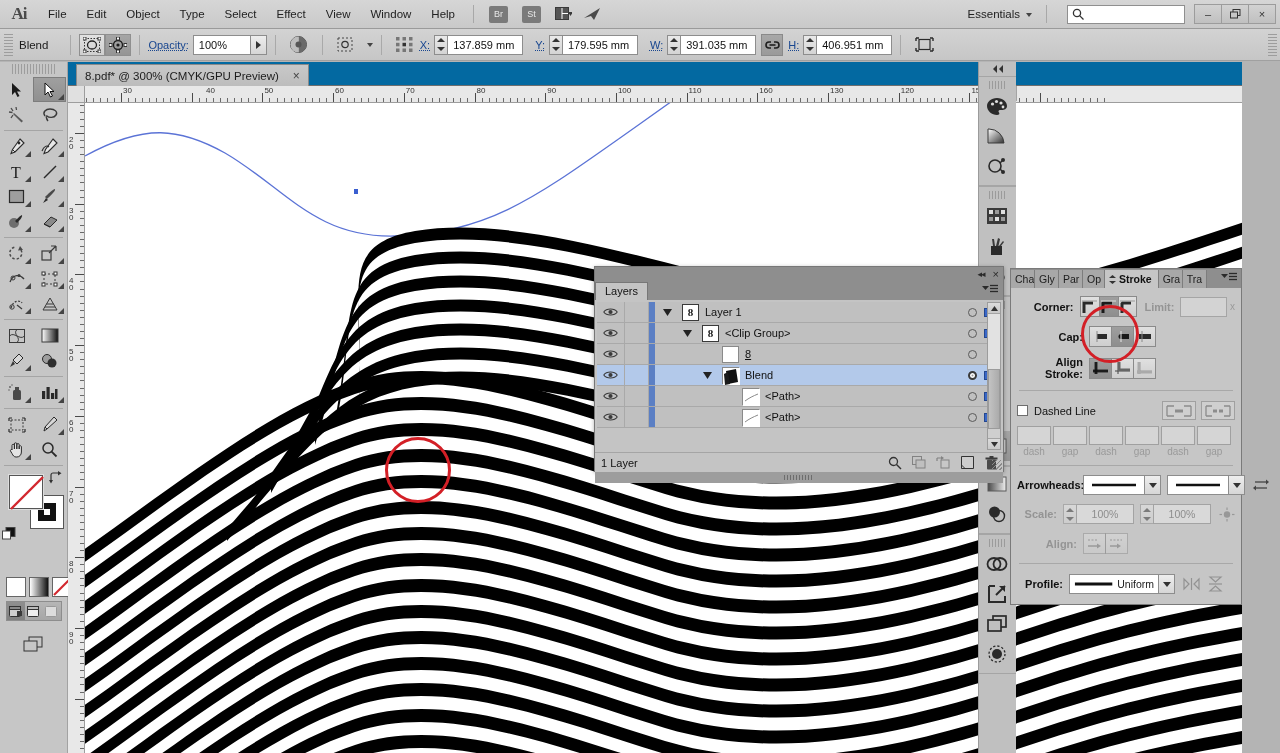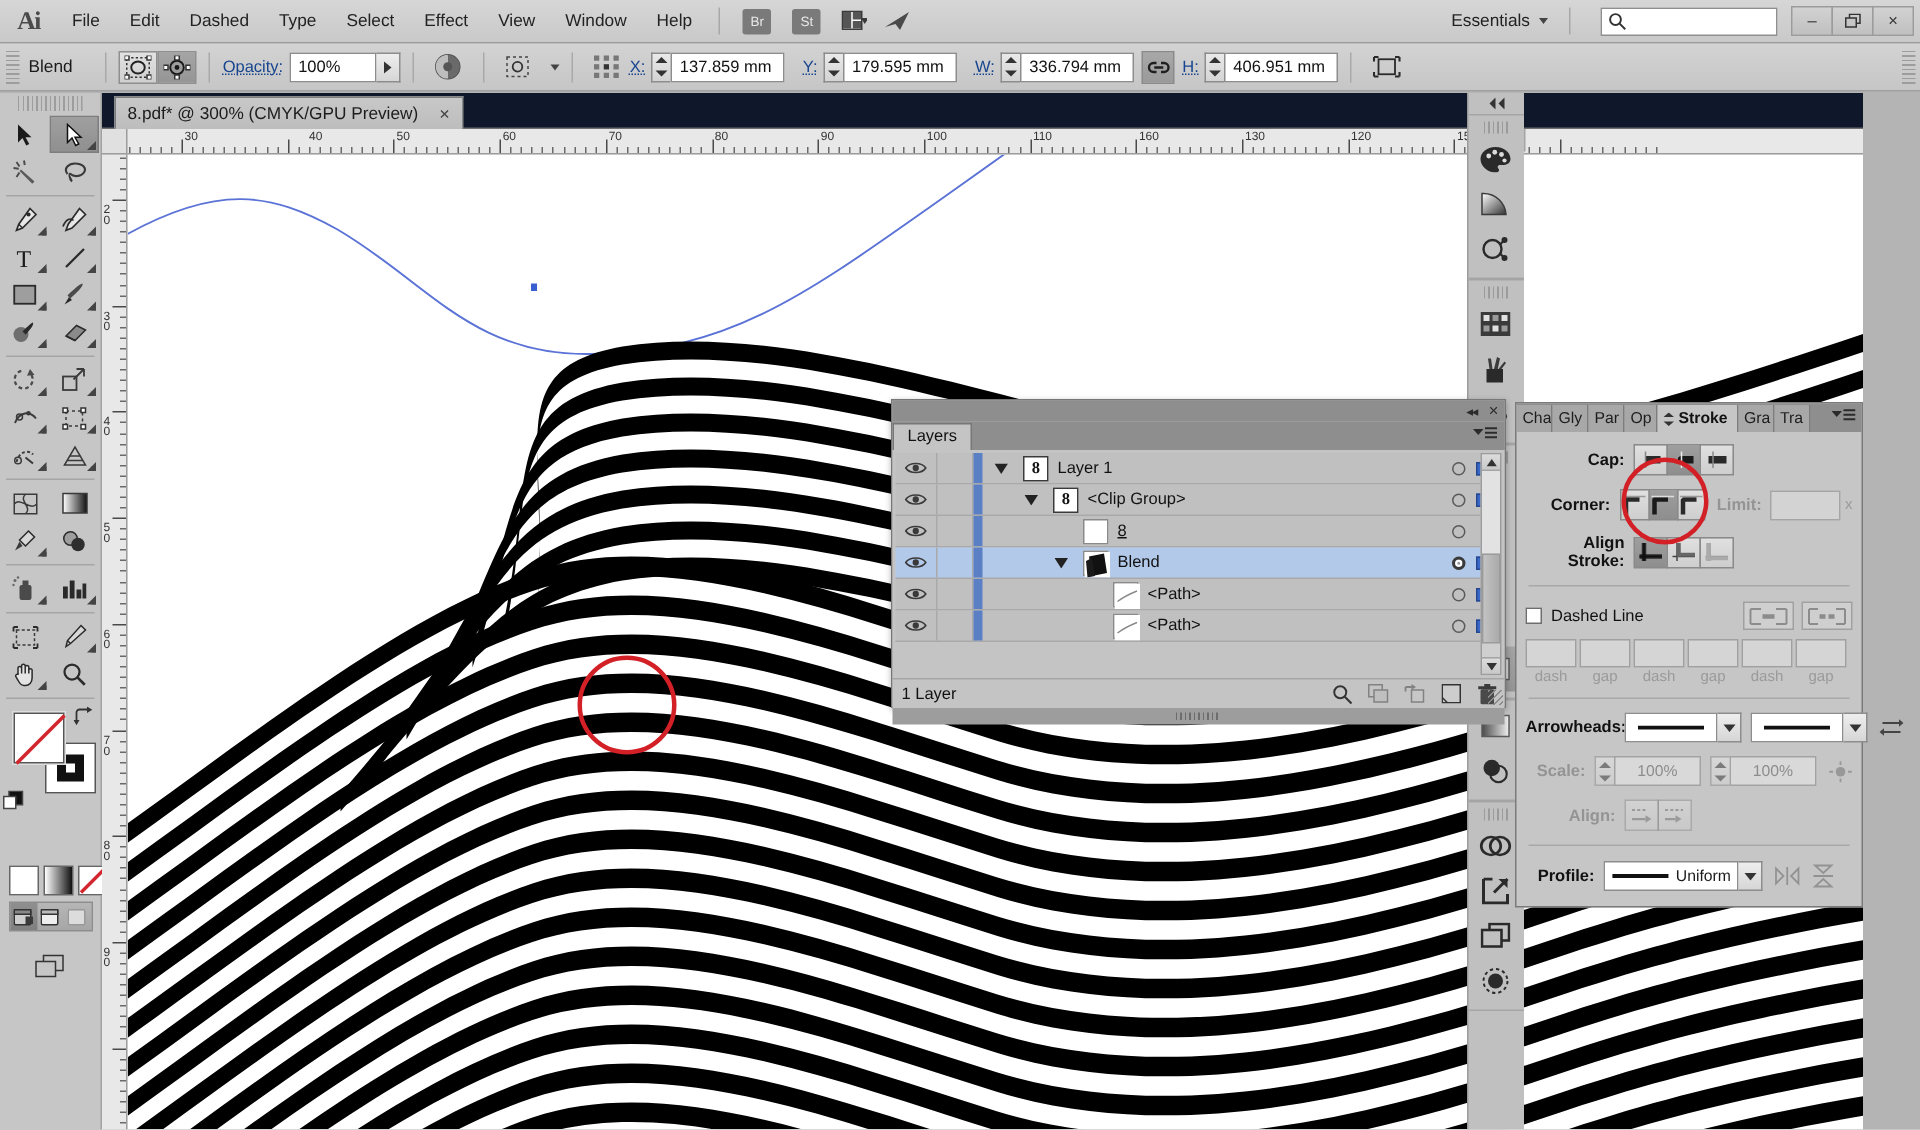--- a/index.html
+++ b/index.html
@@ -97,21 +97,21 @@
   .linkbtn {
     width: 22px;height:22px;border:1px solid #8a8a8a;background:linear-gradient(#a8a8a8,#9a9a9a);
     display:flex;align-items:center;justify-content:center; margin:0 5px;
   }
   .cb-right-grip { width:9px;height:22px;margin-left:auto;margin-right:3px;
     background: repeating-linear-gradient(to bottom,#9d9d9d 0 1px,transparent 1px 3px); }
 
   
   .tabbar {
     position:absolute; left:68px; top:62px; width: 1174px; height:24px;
-    background:#0f172a; border-bottom:1px solid #6e6e6e;
+    background:#0369a1; border-bottom:1px solid #6e6e6e;
   }
   .doctab {
     position:absolute; left:8px; top:2px; height:22px;
     background: linear-gradient(#c8c8c8,#bdbdbd);
     border:1px solid #8a8a8a; border-bottom:none;
     display:flex;align-items:center;padding:0 8px; font-size:11.5px; color:#1c1c1c;
   }
   .tab-x { margin-left:14px; font-size:12px; color:#444; }
 
   
@@ -253,21 +253,21 @@
 </style>
 </head>
 <body>
 
 <div id="app">
 
   <div class="menubar">
     <div class="ai-logo">Ai</div>
     <div class="menu-item">File</div>
     <div class="menu-item">Edit</div>
-    <div class="menu-item">Dashed</div>
+    <div class="menu-item">Object</div>
     <div class="menu-item">Type</div>
     <div class="menu-item">Select</div>
     <div class="menu-item">Effect</div>
     <div class="menu-item">View</div>
     <div class="menu-item">Window</div>
     <div class="menu-item">Help</div>
     <div class="mb-sep"></div>
     <div class="mb-btn">Br</div>
     <div class="mb-btn">St</div>
     <div class="mb-icon">
@@ -391,21 +391,21 @@
         </div>
       <div class="numfield" style="width:76px">179.595 mm</div>
     </div>
     <div style="width:12px"></div>
     <div class="blue-lbl">W:</div>
     <div style="display:flex">
       <div class="spinner">
           <span class="sp-up"></span>
           <span class="sp-dn"></span>
         </div>
-      <div class="numfield" style="width:76px">336.794 mm</div>
+      <div class="numfield" style="width:76px">391.035 mm</div>
     </div>
     <div class="linkbtn">
       <svg width="15" height="10" viewBox="0 0 15 10">
         <path d="M6 2 H4 a3 3 0 0 0 0 6 H6" fill="none" stroke="#1f1f1f" stroke-width="1.6"></path>
         <path d="M9 2 H11 a3 3 0 0 1 0 6 H9" fill="none" stroke="#1f1f1f" stroke-width="1.6"></path>
         <line x1="4.5" y1="5" x2="10.5" y2="5" stroke="#1f1f1f" stroke-width="1.6"></line>
       </svg>
     </div>
     <div class="blue-lbl">H:</div>
     <div style="display:flex">
@@ -1551,64 +1551,64 @@
             <line x1="8" y1="4.5" x2="16" y2="4.5" stroke="#2a2a2a" stroke-width="1.3"></line>
             <line x1="8" y1="7.5" x2="16" y2="7.5" stroke="#2a2a2a" stroke-width="1.3"></line>
           </svg>
       </span>
     </div>
 
     <div class="sp-body">
 
 
       <div class="sp-row">
+        <span class="sp-lab">Corner:</span>
+        <div class="cornerbtn">
+          <svg width="17" height="14" viewBox="0 0 17 14">
+              <path d="M3 13 V3 h9" fill="none" stroke="#2a2a2a" stroke-width="3" stroke-linejoin="miter"></path>
+              <line x1="1" y1="1" x2="16" y2="1" stroke="#999"></line>
+            </svg>
+        </div>
+        <div class="cornerbtn on">
+          <svg width="17" height="14" viewBox="0 0 17 14">
+              <path d="M3 13 V3 h9" fill="none" stroke="#1a1a1a" stroke-width="3" stroke-linejoin="round"></path>
+              <line x1="1" y1="1" x2="16" y2="1" stroke="#ddd"></line>
+            </svg>
+        </div>
+        <div class="cornerbtn">
+          <svg width="17" height="14" viewBox="0 0 17 14">
+              <path d="M3 13 V3 h9" fill="none" stroke="#2a2a2a" stroke-width="3" stroke-linejoin="bevel"></path>
+              <line x1="1" y1="1" x2="16" y2="1" stroke="#999"></line>
+            </svg>
+        </div>
+        <span class="sp-lab dim" style="width:46px;padding-left:8px">Limit:</span>
+        <div class="limitbox"></div>
+        <span style="font-size:10px;color:#9a9a9a;padding-left:3px">x</span>
+      </div>
+
+      <div class="sp-row">
         <span class="sp-lab">Cap:</span>
         <div class="capbtn">
           <svg width="17" height="13" viewBox="0 0 17 13">
               <rect x="5" y="4" width="10" height="5" fill="#2a2a2a"></rect>
               <line x1="5" y1="1" x2="5" y2="12" stroke="#888" stroke-width="1"></line>
             </svg>
         </div>
         <div class="capbtn on">
           <svg width="17" height="13" viewBox="0 0 17 13">
               <path d="M7 4 h8 v5 h-8 a2.5 2.5 0 0 1 0 -5 z" fill="#1a1a1a"></path>
               <line x1="7" y1="1" x2="7" y2="12" stroke="#eaeaea" stroke-width="1"></line>
             </svg>
         </div>
         <div class="capbtn">
           <svg width="17" height="13" viewBox="0 0 17 13">
               <rect x="3" y="4" width="12" height="5" fill="#2a2a2a"></rect>
               <line x1="6" y1="1" x2="6" y2="12" stroke="#888" stroke-width="1"></line>
             </svg>
         </div>
-      </div>
-
-      <div class="sp-row">
-        <span class="sp-lab">Corner:</span>
-        <div class="cornerbtn">
-          <svg width="17" height="14" viewBox="0 0 17 14">
-              <path d="M3 13 V3 h9" fill="none" stroke="#2a2a2a" stroke-width="3" stroke-linejoin="miter"></path>
-              <line x1="1" y1="1" x2="16" y2="1" stroke="#999"></line>
-            </svg>
-        </div>
-        <div class="cornerbtn on">
-          <svg width="17" height="14" viewBox="0 0 17 14">
-              <path d="M3 13 V3 h9" fill="none" stroke="#1a1a1a" stroke-width="3" stroke-linejoin="round"></path>
-              <line x1="1" y1="1" x2="16" y2="1" stroke="#ddd"></line>
-            </svg>
-        </div>
-        <div class="cornerbtn">
-          <svg width="17" height="14" viewBox="0 0 17 14">
-              <path d="M3 13 V3 h9" fill="none" stroke="#2a2a2a" stroke-width="3" stroke-linejoin="bevel"></path>
-              <line x1="1" y1="1" x2="16" y2="1" stroke="#999"></line>
-            </svg>
-        </div>
-        <span class="sp-lab dim" style="width:46px;padding-left:8px">Limit:</span>
-        <div class="limitbox"></div>
-        <span style="font-size:10px;color:#9a9a9a;padding-left:3px">x</span>
       </div>
 
       <div class="sp-row">
         <span class="sp-lab">Align Stroke:</span>
         <div class="alignbtn on">
           <svg width="17" height="14" viewBox="0 0 17 14">
               <line x1="4" y1="1" x2="4" y2="13" stroke="#111" stroke-width="1.2"></line>
               <line x1="1" y1="10" x2="16" y2="10" stroke="#111" stroke-width="1.2"></line>
               <rect x="2.5" y="1" width="3" height="12" fill="#111" opacity=".8"></rect>
               <rect x="1" y="8.5" width="15" height="3" fill="#111" opacity=".8"></rect>

